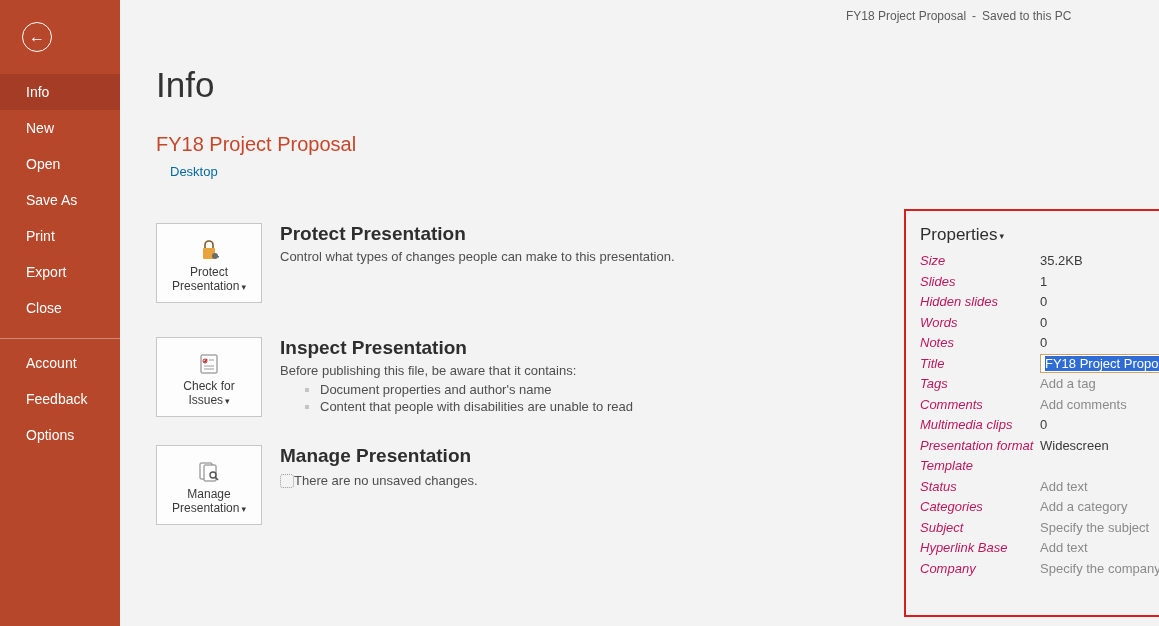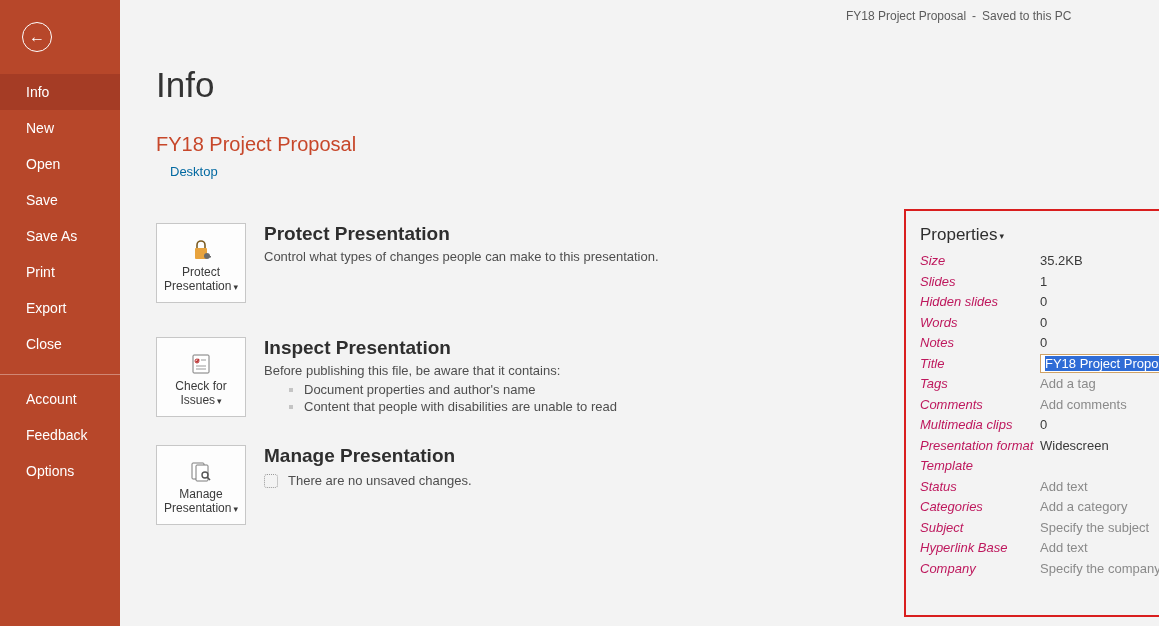--- a/index.html
+++ b/index.html
@@ -67,21 +67,21 @@
     color: #0369a1;
   }
 
   .content-row {
     display: flex;
     align-items: flex-start;
     margin-top: 30px;
     gap: 18px;
   }
   .tile {
-    width: 90px;
+    width: 106px;
     height: 80px;
     border: 1px solid #c7c7c7;
     background: #fdfdfd;
     display: flex; flex-direction: column;
     align-items: center; justify-content: center;
     font-size: 12px;
     color: #3a3a3a;
     text-align: center;
     cursor: pointer;
     line-height: 1.15;
@@ -101,21 +101,21 @@
   }
   .bullets {
     margin-top: 4px;
     padding-left: 24px;
     font-size: 13px;
     color: #4e4e4e;
   }
   .bullets li::marker { color: #c4c4c4; }
   .bullets li { margin: 2px 16px; list-style-type: square; }
 
-  .inline-icon-row { display:flex; align-items:center; gap:10px; margin-top:6px; font-size:13px; color:#4e4e4e; }
+  .inline-icon-row { display:flex; align-items:center; gap:0; margin-top:6px; font-size:13px; color:#4e4e4e; }
   .small-icon {
     width:14px; height:14px; display:inline-block;
     border:1px dotted #999; border-radius:3px;
   }
 
   
   .props {
     position: absolute;
     top: 211px;
     left: 786px;
@@ -158,21 +158,20 @@
 </head>
 <body>
 
 <div class="sidebar">
   <div class="back-circle">
     <span>←</span>
   </div>
   <div class="sidebar-item selected"><span>Info</span></div>
   <div class="sidebar-item"><span>New</span></div>
   <div class="sidebar-item"><span>Open</span></div>
-  <div class="sidebar-item"><span>Save</span></div>
   <div class="sidebar-item"><span>Save As</span></div>
   <div class="sidebar-item"><span>Print</span></div>
   <div class="sidebar-item"><span>Export</span></div>
   <div class="sidebar-item"><span>Close</span></div>
   <div class="sidebar-divider"></div>
   <div class="sidebar-item"><span>Account</span></div>
   <div class="sidebar-item"><span>Feedback</span></div>
   <div class="sidebar-item"><span>Options</span></div>
 </div>
 

